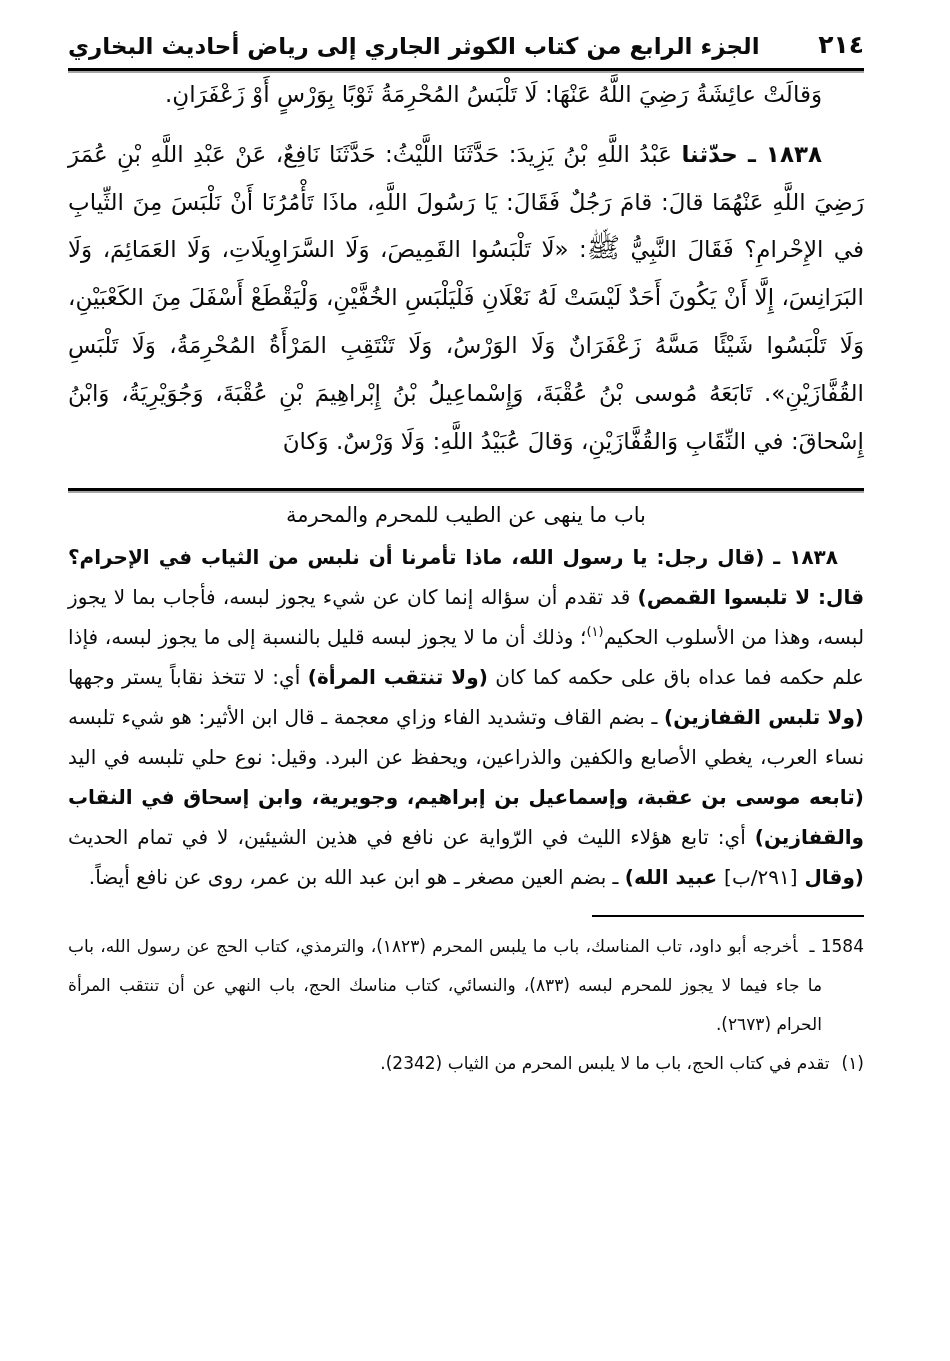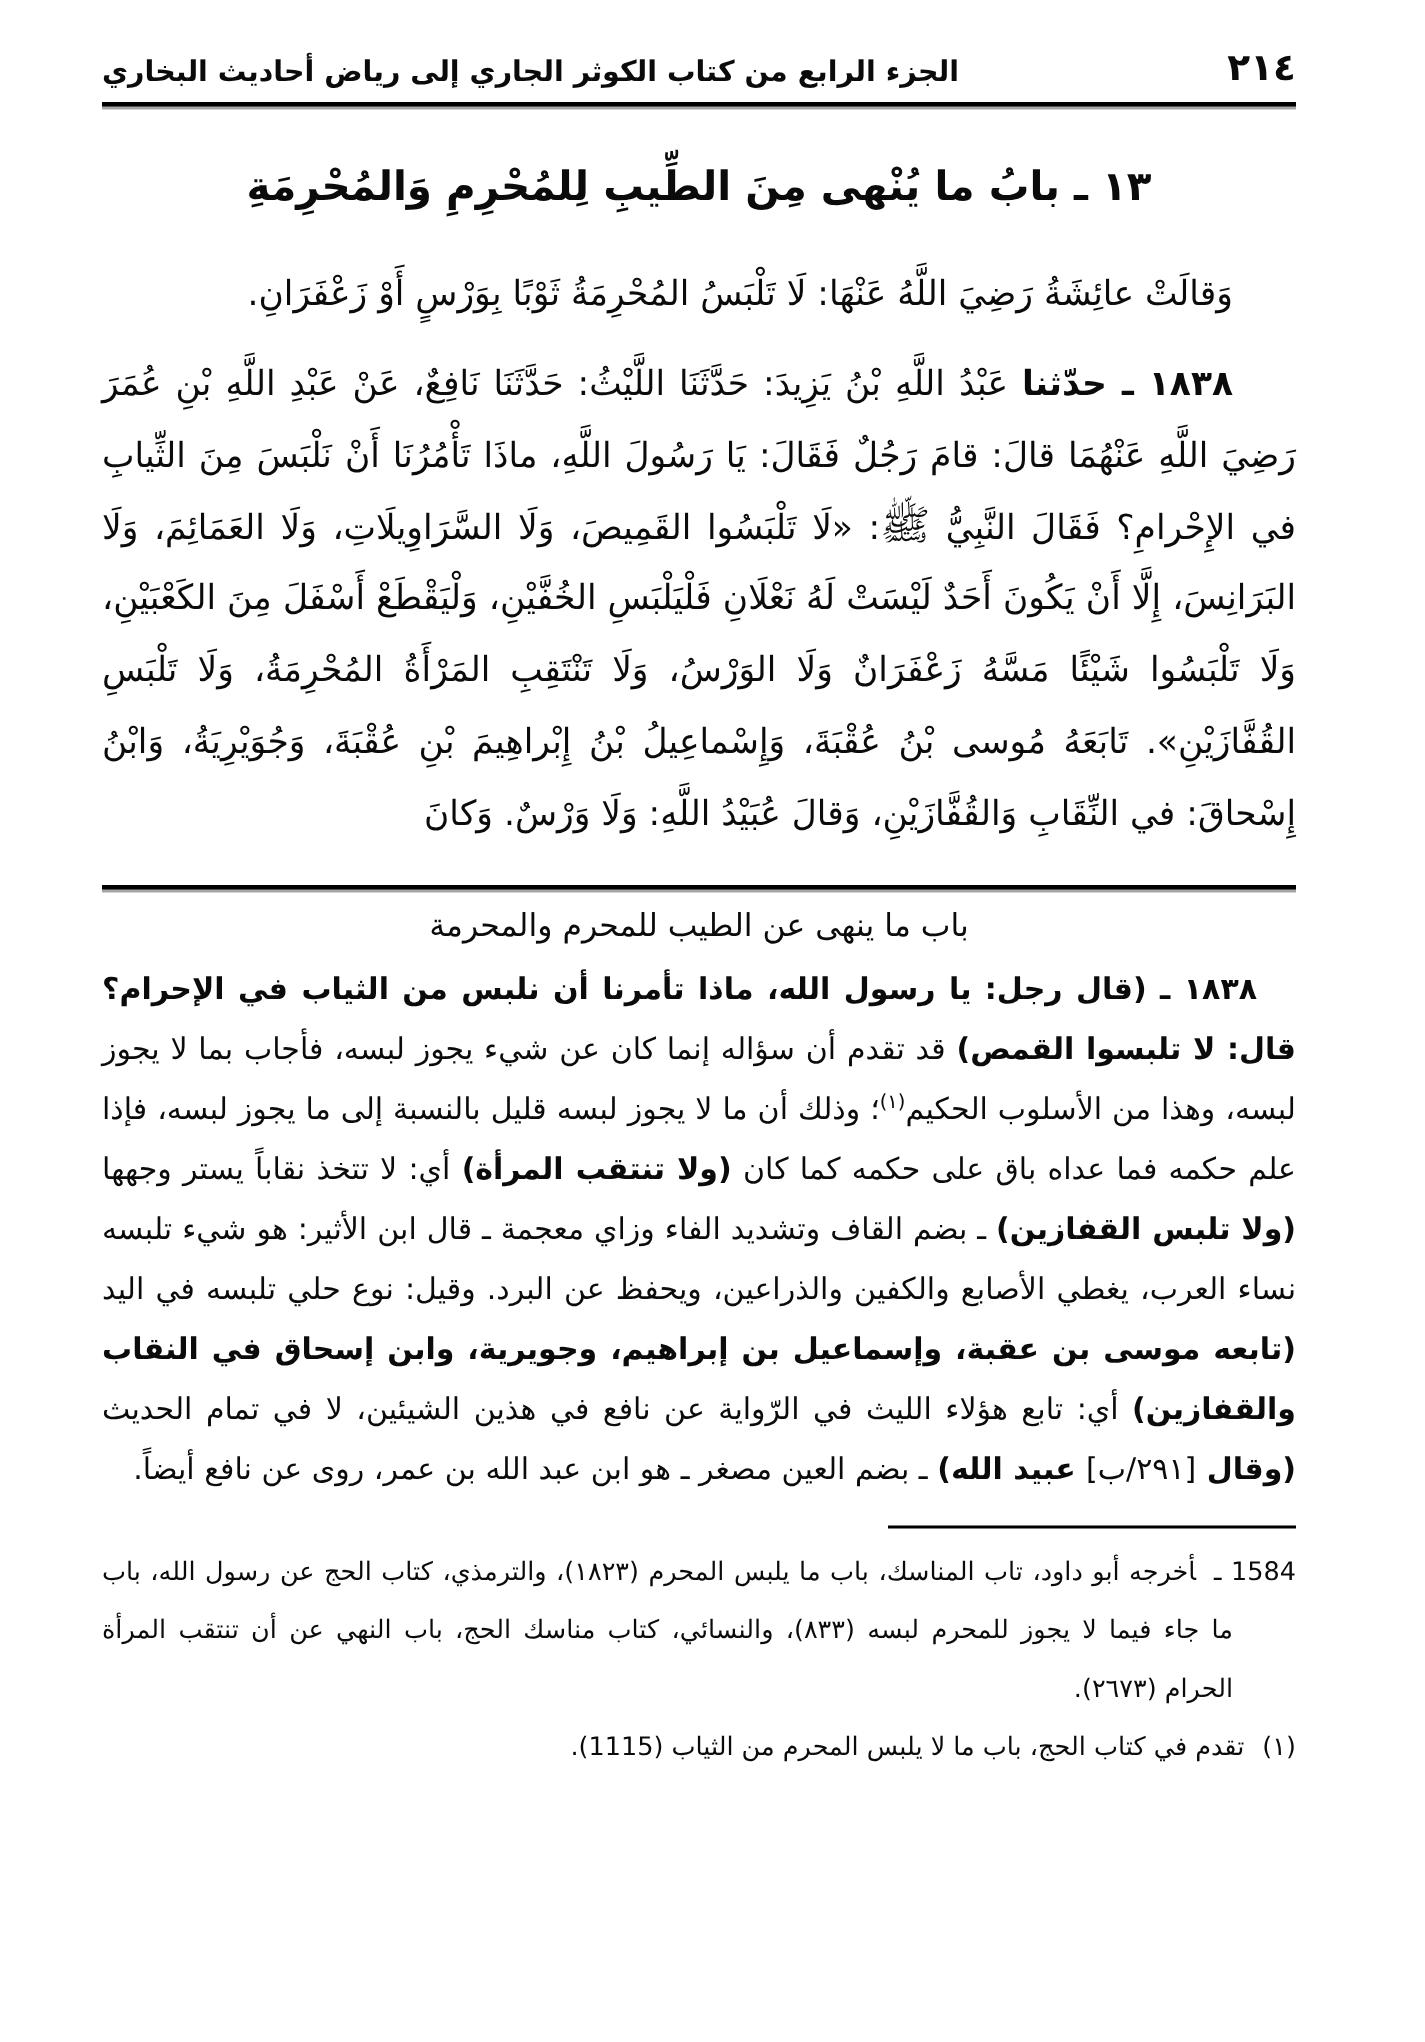--- a/index.html
+++ b/index.html
@@ -15,21 +15,21 @@
     padding: 30px 86px 20px 68px;
     overflow: hidden;
   }
   
   .running-header {
     display: flex;
     justify-content: space-between;
     align-items: flex-end;
   }
   .page-number { font-size: 25px; font-weight: bold; letter-spacing: 1px; }
-  .header-title { font-size: 19px; font-weight: bold; }
+  .header-title { font-size: 23px; font-weight: bold; }
   .header-rule {
     height: 3px;
     background: #000;
     margin-top: 9px;
     box-shadow: 0 2px 0 rgba(0,0,0,0.35);
   }
   
   .chapter-heading {
     text-align: center;
     font-weight: bold;
@@ -86,31 +86,30 @@
 
 <div class="page">
 
   <div class="running-header">
     <span class="page-number">٢١٤</span>
     <span class="header-title">الجزء الرابع من كتاب الكوثر الجاري إلى رياض أحاديث البخاري</span>
   </div>
   <div class="header-rule"></div>
 
   <div class="matn">
-    <div class="chapter-heading">١٣ ـ بابُ ما يُنْهى مِنَ الطِّيبِ لِلمُحْرِمِ وَالمُحْرِمَةِ</div>
     <p class="aisha-line">وَقالَتْ عائِشَةُ رَضِيَ اللَّهُ عَنْهَا: لَا تَلْبَسُ المُحْرِمَةُ ثَوْبًا بِوَرْسٍ أَوْ زَعْفَرَانِ.</p>
     <p class="hadith-par"><span class="b">١٨٣٨ ـ حدّثنا</span><span> عَبْدُ اللَّهِ بْنُ يَزِيدَ: حَدَّثَنَا اللَّيْثُ: حَدَّثَنَا نَافِعٌ، عَنْ عَبْدِ اللَّهِ بْنِ عُمَرَ رَضِيَ اللَّهِ عَنْهُمَا قالَ: قامَ رَجُلٌ فَقَالَ: يَا رَسُولَ اللَّهِ، ماذَا تَأْمُرُنَا أَنْ نَلْبَسَ مِنَ الثِّيابِ في الإِحْرامِ؟ فَقَالَ النَّبِيُّ </span><span class="saw">ﷺ</span><span>: «لَا تَلْبَسُوا القَمِيصَ، وَلَا السَّرَاوِيلَاتِ، وَلَا العَمَائِمَ، وَلَا البَرَانِسَ، إِلَّا أَنْ يَكُونَ أَحَدٌ لَيْسَتْ لَهُ نَعْلَانِ فَلْيَلْبَسِ الخُفَّيْنِ، وَلْيَقْطَعْ أَسْفَلَ مِنَ الكَعْبَيْنِ، وَلَا تَلْبَسُوا شَيْئًا مَسَّهُ زَعْفَرَانٌ وَلَا الوَرْسُ، وَلَا تَنْتَقِبِ المَرْأَةُ المُحْرِمَةُ، وَلَا تَلْبَسِ القُفَّازَيْنِ». تَابَعَهُ مُوسى بْنُ عُقْبَةَ، وَإِسْماعِيلُ بْنُ إِبْراهِيمَ بْنِ عُقْبَةَ، وَجُوَيْرِيَةُ، وَابْنُ إِسْحاقَ: في النِّقَابِ وَالقُفَّازَيْنِ، وَقالَ عُبَيْدُ اللَّهِ: وَلَا وَرْسٌ. وَكانَ</span></p>
   </div>
 
   <div class="section-rule"></div>
 
   <div class="commentary">
     <div class="commentary-heading">باب ما ينهى عن الطيب للمحرم والمحرمة</div>
     <p><span class="b">١٨٣٨ ـ (قال رجل: يا رسول الله، ماذا تأمرنا أن نلبس من الثياب في الإحرام؟ قال: لا تلبسوا القمص)</span><span> قد تقدم أن سؤاله إنما كان عن شيء يجوز لبسه، فأجاب بما لا يجوز لبسه، وهذا من الأسلوب الحكيم</span><span class="sup">(١)</span><span>؛ وذلك أن ما لا يجوز لبسه قليل بالنسبة إلى ما يجوز لبسه، فإذا علم حكمه فما عداه باق على حكمه كما كان </span><span class="b">(ولا تنتقب المرأة)</span><span> أي: لا تتخذ نقاباً يستر وجهها </span><span class="b">(ولا تلبس القفازين)</span><span> ـ بضم القاف وتشديد الفاء وزاي معجمة ـ قال ابن الأثير: هو شيء تلبسه نساء العرب، يغطي الأصابع والكفين والذراعين، ويحفظ عن البرد. وقيل: نوع حلي تلبسه في اليد </span><span class="b">(تابعه موسى بن عقبة، وإسماعيل بن إبراهيم، وجويرية، وابن إسحاق في النقاب والقفازين)</span><span> أي: تابع هؤلاء الليث في الرّواية عن نافع في هذين الشيئين، لا في تمام الحديث </span><span class="b">(وقال </span><span>[٢٩١/ب]</span><span class="b"> عبيد الله)</span><span> ـ بضم العين مصغر ـ هو ابن عبد الله بن عمر، روى عن نافع أيضاً.</span></p>
   </div>
 
   <div class="footnotes">
     <div class="fn-rule"></div>
     <p class="fn"><span class="fn-marker">1584 ـ</span><span>أخرجه أبو داود، تاب المناسك، باب ما يلبس المحرم (١٨٢٣)، والترمذي، كتاب الحج عن رسول الله، باب ما جاء فيما لا يجوز للمحرم لبسه (٨٣٣)، والنسائي، كتاب مناسك الحج، باب النهي عن أن تنتقب المرأة الحرام (٢٦٧٣).</span></p>
-    <p class="fn"><span class="fn-marker">(١)</span><span>تقدم في كتاب الحج، باب ما لا يلبس المحرم من الثياب (1115).</span></p>
+    <p class="fn"><span class="fn-marker">(١)</span><span>تقدم في كتاب الحج، باب ما لا يلبس المحرم من الثياب (2342).</span></p>
   </div>
 
 </div>
 
 </body></html>

